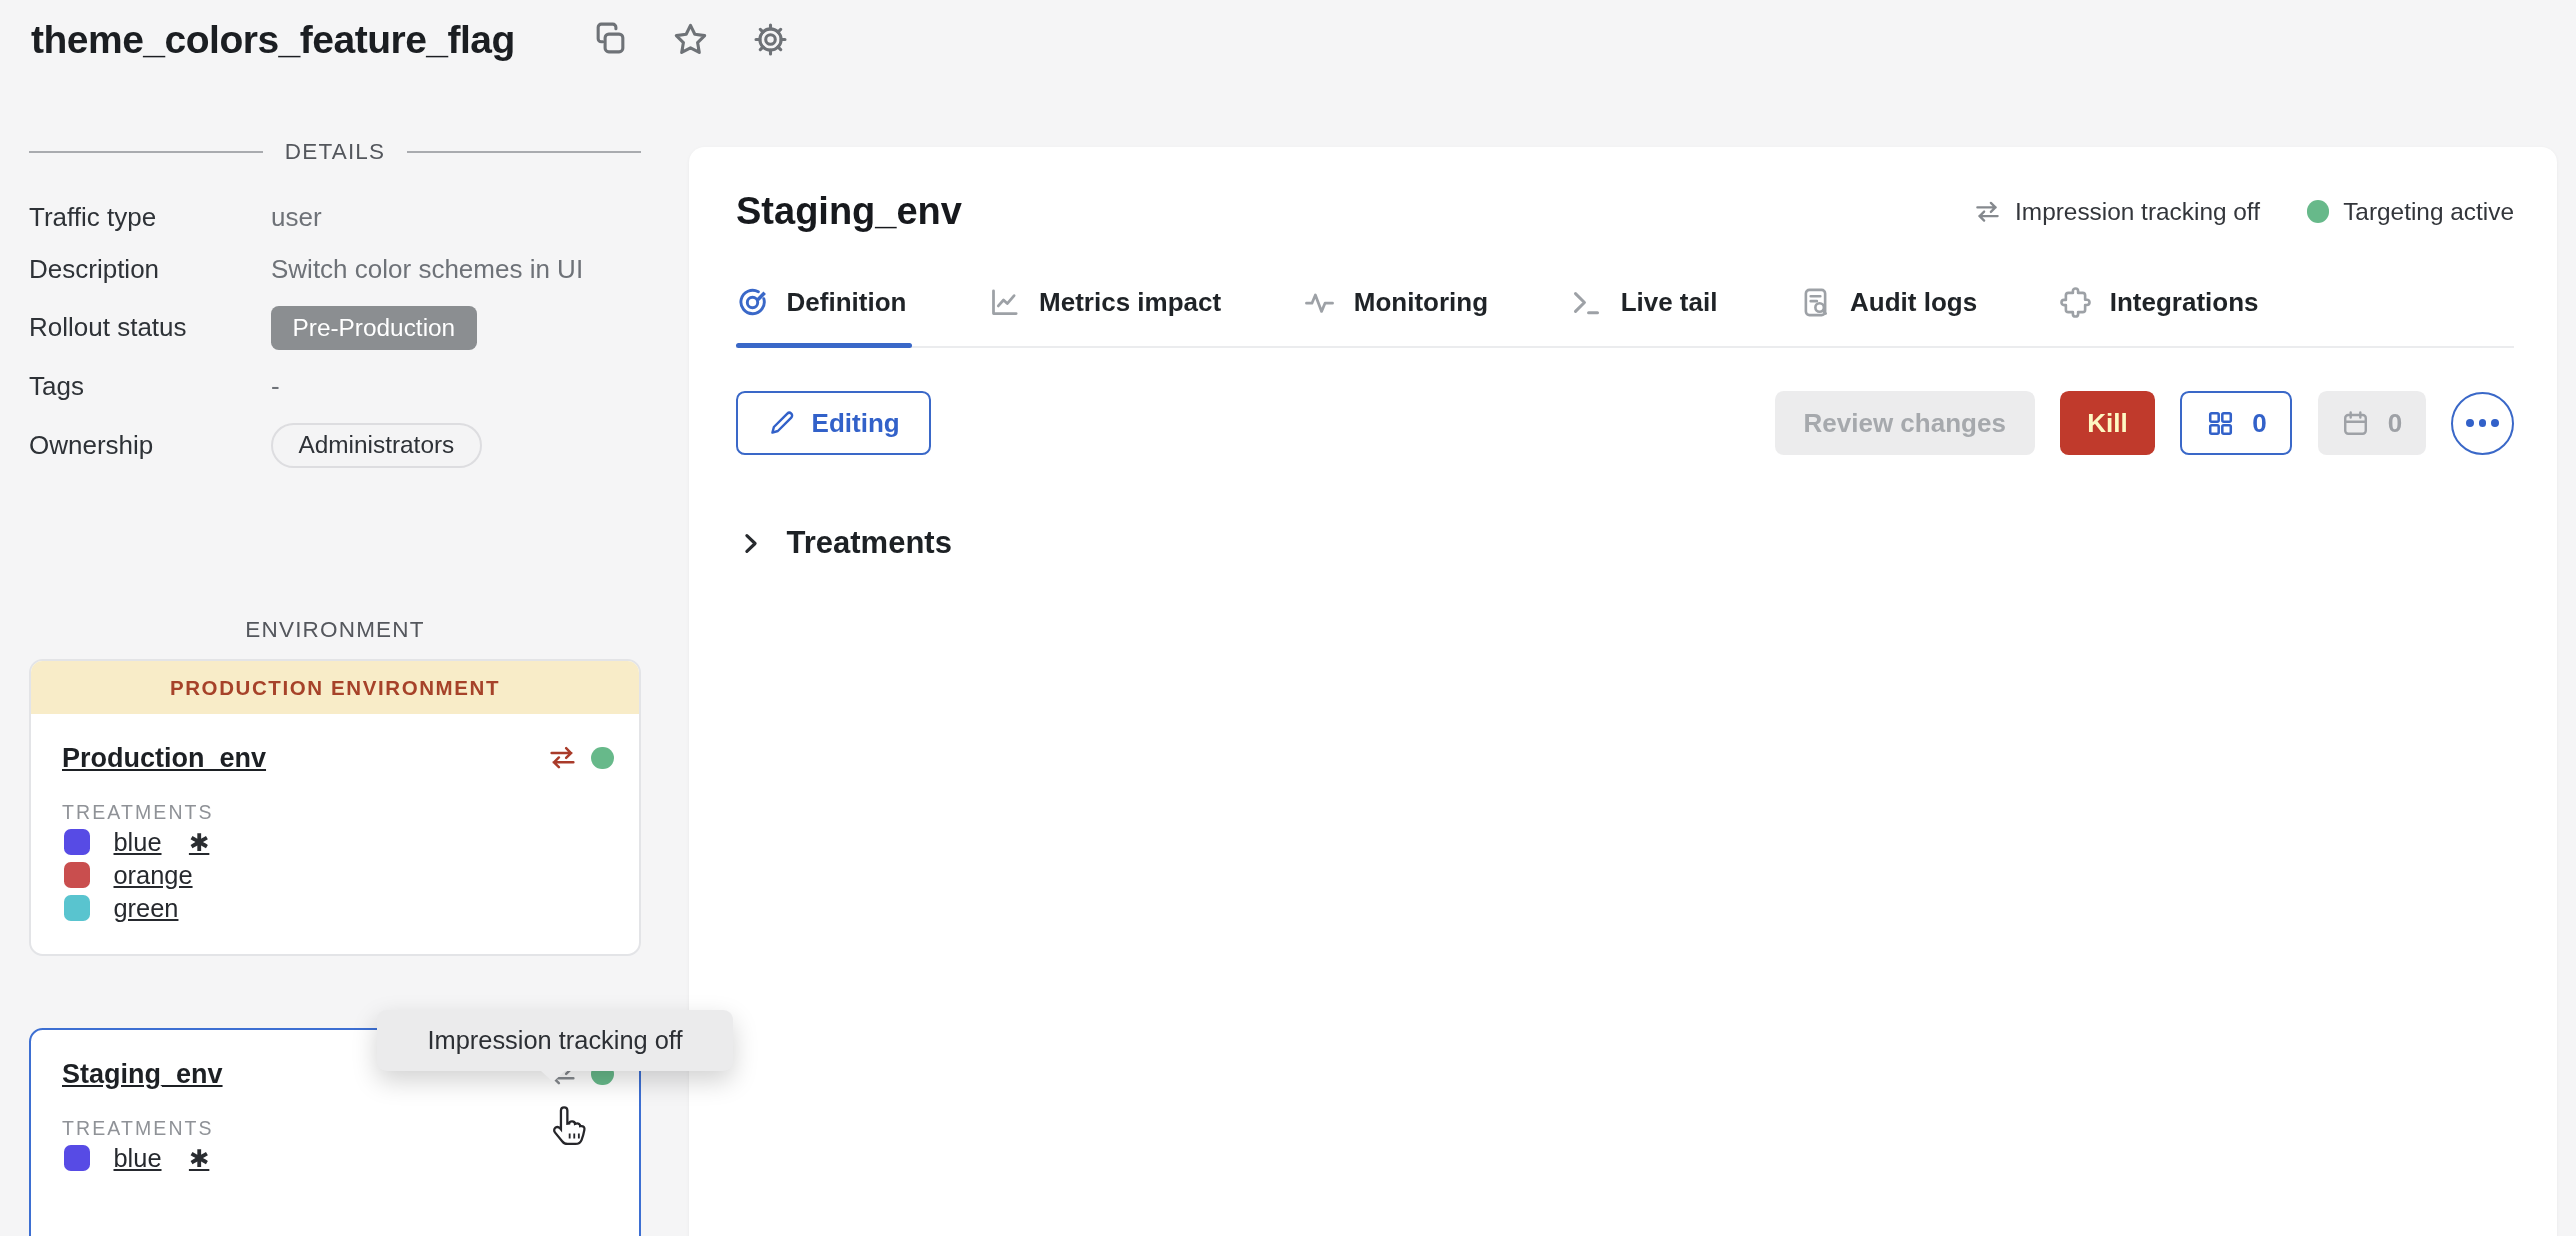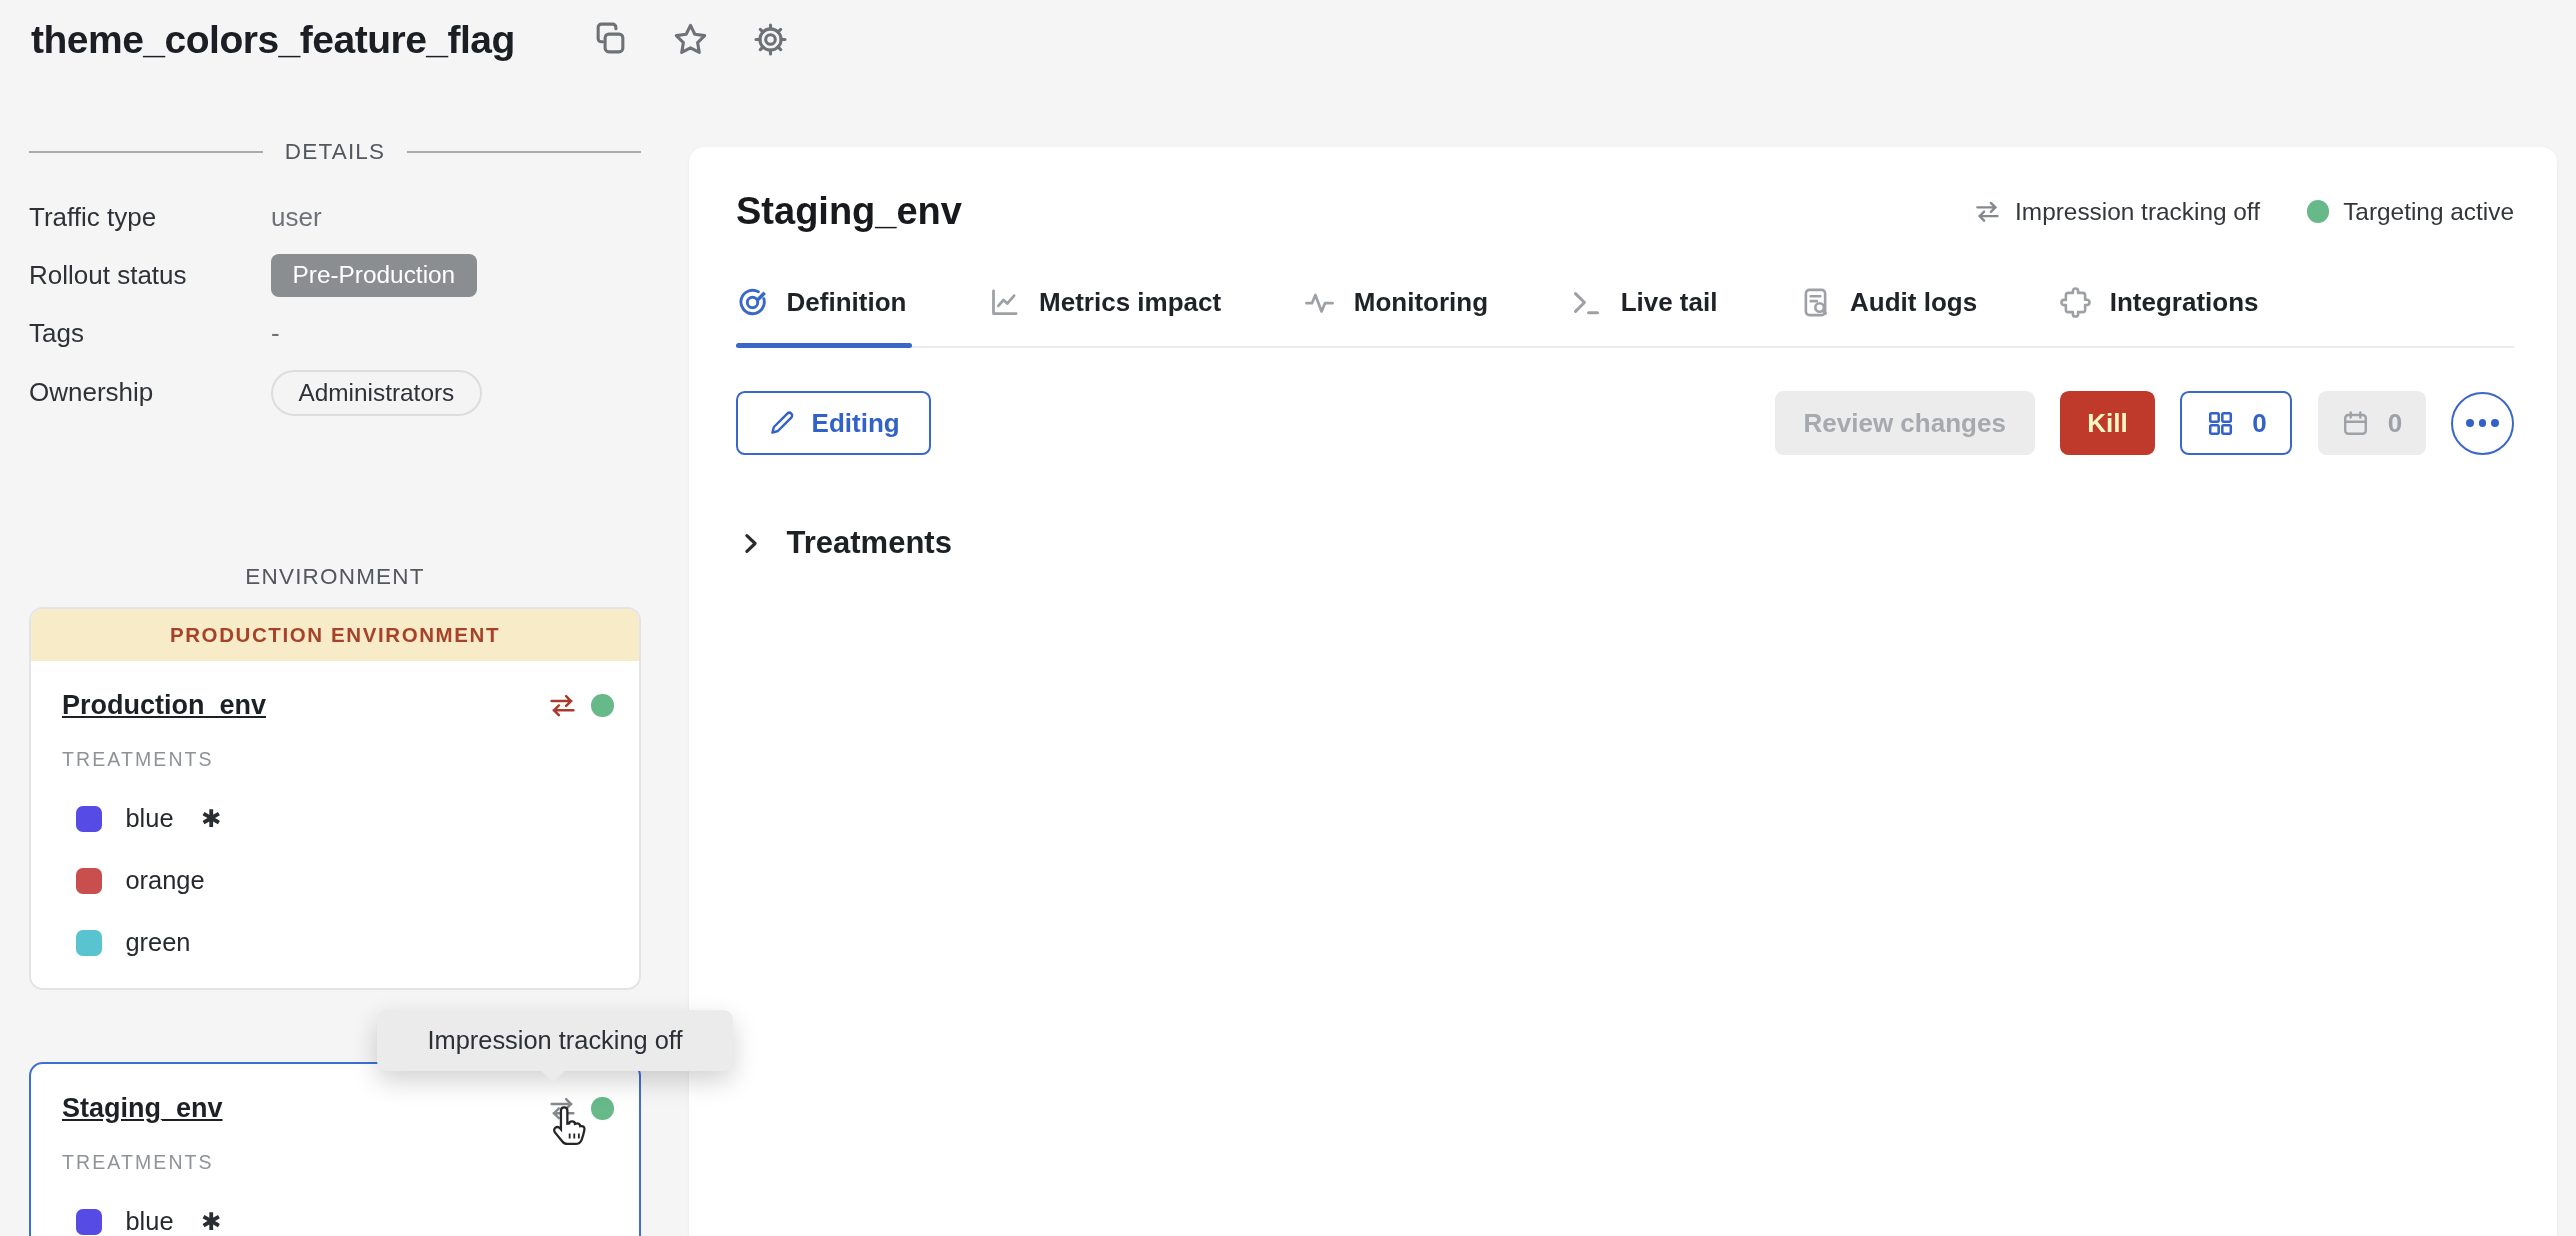--- a/index.html
+++ b/index.html
@@ -40,22 +40,22 @@
   .env-banner { background:#f8ecc8; color:#a64229; font-size:20.5px; font-weight:700;
                 letter-spacing:1.6px; text-align:center; padding:14.7px 0 13.7px; }
   .env-name-row { display:flex; align-items:center; padding:29px 25.4px 0 31px; }
   .env-name { font-size:27px; font-weight:700; color:#1d2024; flex:1;text-decoration:underline; }
   .env-icons { display:flex; align-items:center; gap:13.7px; }
   .swap-icon { width:29px; height:25.4px; }
   .swap-icon.red { color:#a93b2a; }
   .swap-icon.gray { color:#85898e; }
   .dot { width:22.5px; height:22.5px; border-radius:50%; }
   .treatments-label { padding:27px 0 0 31px; font-size:19.5px; letter-spacing:2.1px; color:#8f9297; }
-  .treatment-row { display:flex; align-items:center; gap:23.5px; padding-left:45px; margin-top:33px;
-                   font-size:25.4px; color:#26292e; }
+  .treatment-row { display:flex; align-items:center; gap:23.5px; padding-left:33px; margin-top:4px;
+                   font-size:25.4px; color:#26292e;text-decoration:underline; }
   .swatch { width:26px; height:26px; border-radius:6.8px; flex:none; }
   .default-marker { font-size:24.4px; color:#2a2d31; margin-left:3.9px; }
 
   
   .tooltip { position:absolute; left:377px; top:1010px; width:356px; height:61px; z-index:30;
              background:#ebebec; border-radius:9.8px; box-shadow:0 9.8px 25.4px rgba(0,0,0,.18);
              display:flex; align-items:center; justify-content:center;
              font-size:25.4px; color:#2c2f34; }
   .tooltip .caret { position:absolute; bottom:-10.7px; left:164px; width:0; height:0;
                     border-left:12.7px solid transparent; border-right:12.7px solid transparent;
@@ -135,20 +135,24 @@
     <span class="line"></span>
     <span>DETAILS</span>
     <span class="line"></span>
   </div>
 
   <div class="detail-row">
     <span class="detail-label">Traffic type</span>
     <span class="detail-value">user</span>
   </div>
   <div class="detail-row">
+    <span class="detail-label">Description</span>
+    <span class="detail-value">Switch color schemes in UI</span>
+  </div>
+  <div class="detail-row">
     <span class="detail-label">Rollout status</span>
     <span class="badge">Pre-Production</span>
   </div>
   <div class="detail-row">
     <span class="detail-label">Tags</span>
     <span class="detail-value">-</span>
   </div>
   <div class="detail-row">
     <span class="detail-label">Ownership</span>
     <span class="pill">Administrators</span>

